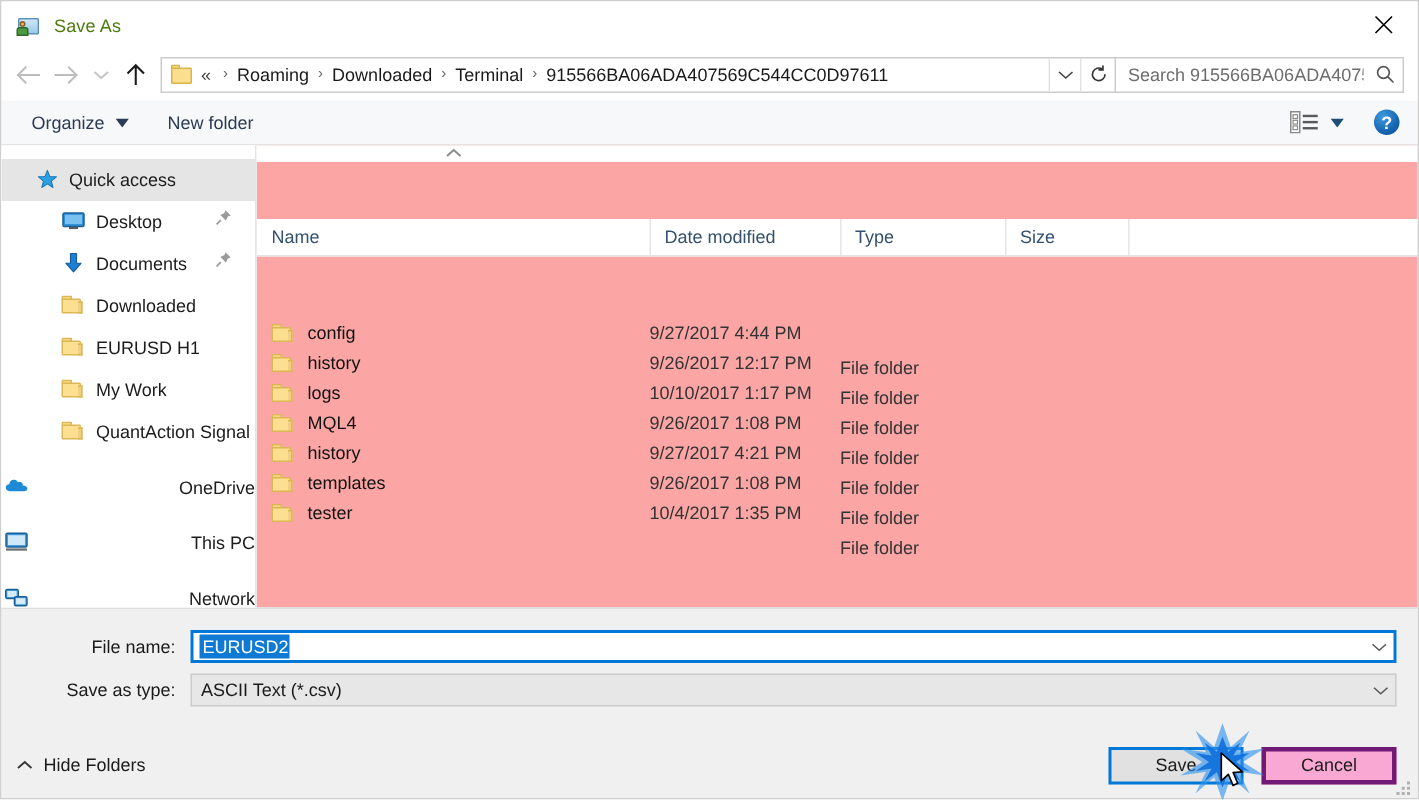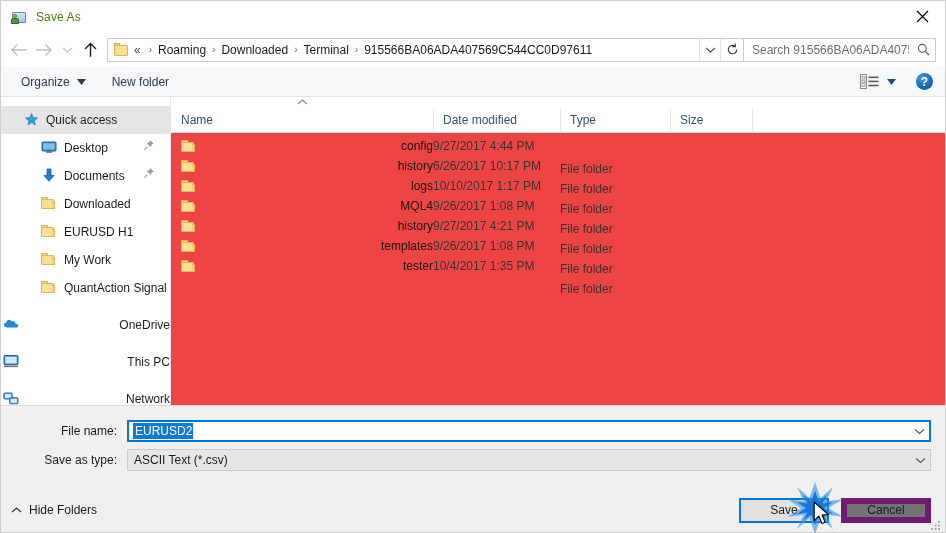--- a/index.html
+++ b/index.html
@@ -283,21 +283,22 @@
     background:#f2d083; border:1px solid #dcb755; border-left:none;
     box-sizing:border-box;
   }
 
   
   #listpane {
     flex: 1 1 auto;
     display: flex;
     flex-direction: column;
     min-width: 0;
-    background: #ef4444;
+    background: #fca5a5;
+    gap: 38px;
   }
   #sortbar {
     height: 11px;
     position: relative;
     flex: 0 0 auto;
     background: #ffffff;
   }
   #sort-chevron {
     position: absolute;
     left: 126px; top: 2px;
@@ -337,21 +338,21 @@
     height: 20px;
     display: flex;
     align-items: center;
     font-size: 12px;
     color: #121212;
   }
   .file-row .cell-name {
     width: 262px; flex: 0 0 auto;
     display: flex; align-items: center;
     padding-left: 10px; box-sizing: border-box;
-    white-space: nowrap; overflow: hidden; justify-content: space-between;
+    white-space: nowrap; overflow: hidden;
   }
   .file-row .cell-name .f-ico { margin-right: 8px; flex:0 0 auto; }
   .file-row .cell-date { width: 127px; flex: 0 0 auto; color: #333333; white-space: nowrap;}
   .file-row .cell-type { width: 110px; flex: 0 0 auto; color: #333333; white-space: nowrap; margin-top: 46px;}
   .file-row .cell-size { width: 82px; flex: 0 0 auto; color: #333333; }
 
   
   #form-area {
     flex: 0 0 auto;
     background: #f0f0f0;
@@ -425,22 +426,22 @@
     align-items: center;
     font-size: 12px;
     color: #1a1a1a;
   }
   #hide-folders .chev { margin-right: 7px; display:block; }
   #footer-spacer { flex: 1 1 auto; }
   .dlg-btn {
     width: 90px; height: 25px;
     font-size: 12px;
     color: #1a1a1a;
-    background: #737373;
-    border: 6px solid #701a75;
+    background: #f9a8d4;
+    border: 3px solid #701a75;
     display: flex; align-items: center; justify-content: center;
     box-sizing: border-box;
     margin-left: 12px;
   }
   #save-btn {
     border: 2px solid #0078d7;
     background: #e1e1e1;
     position: relative;
   }
   #resize-grip {
@@ -716,21 +717,21 @@
         </div>
         <div class="file-row">
           <div class="cell-name">
             <span class="f-ico">
                 <span class="t"></span>
                 <span class="b"></span>
                 <span class="r"></span>
               </span>
             <span>history</span>
           </div>
-          <div class="cell-date">6/26/2017 10:17 PM</div>
+          <div class="cell-date">9/26/2017 12:17 PM</div>
           <div class="cell-type">File folder</div>
           <div class="cell-size"></div>
         </div>
         <div class="file-row">
           <div class="cell-name">
             <span class="f-ico">
                 <span class="t"></span>
                 <span class="b"></span>
                 <span class="r"></span>
               </span>

